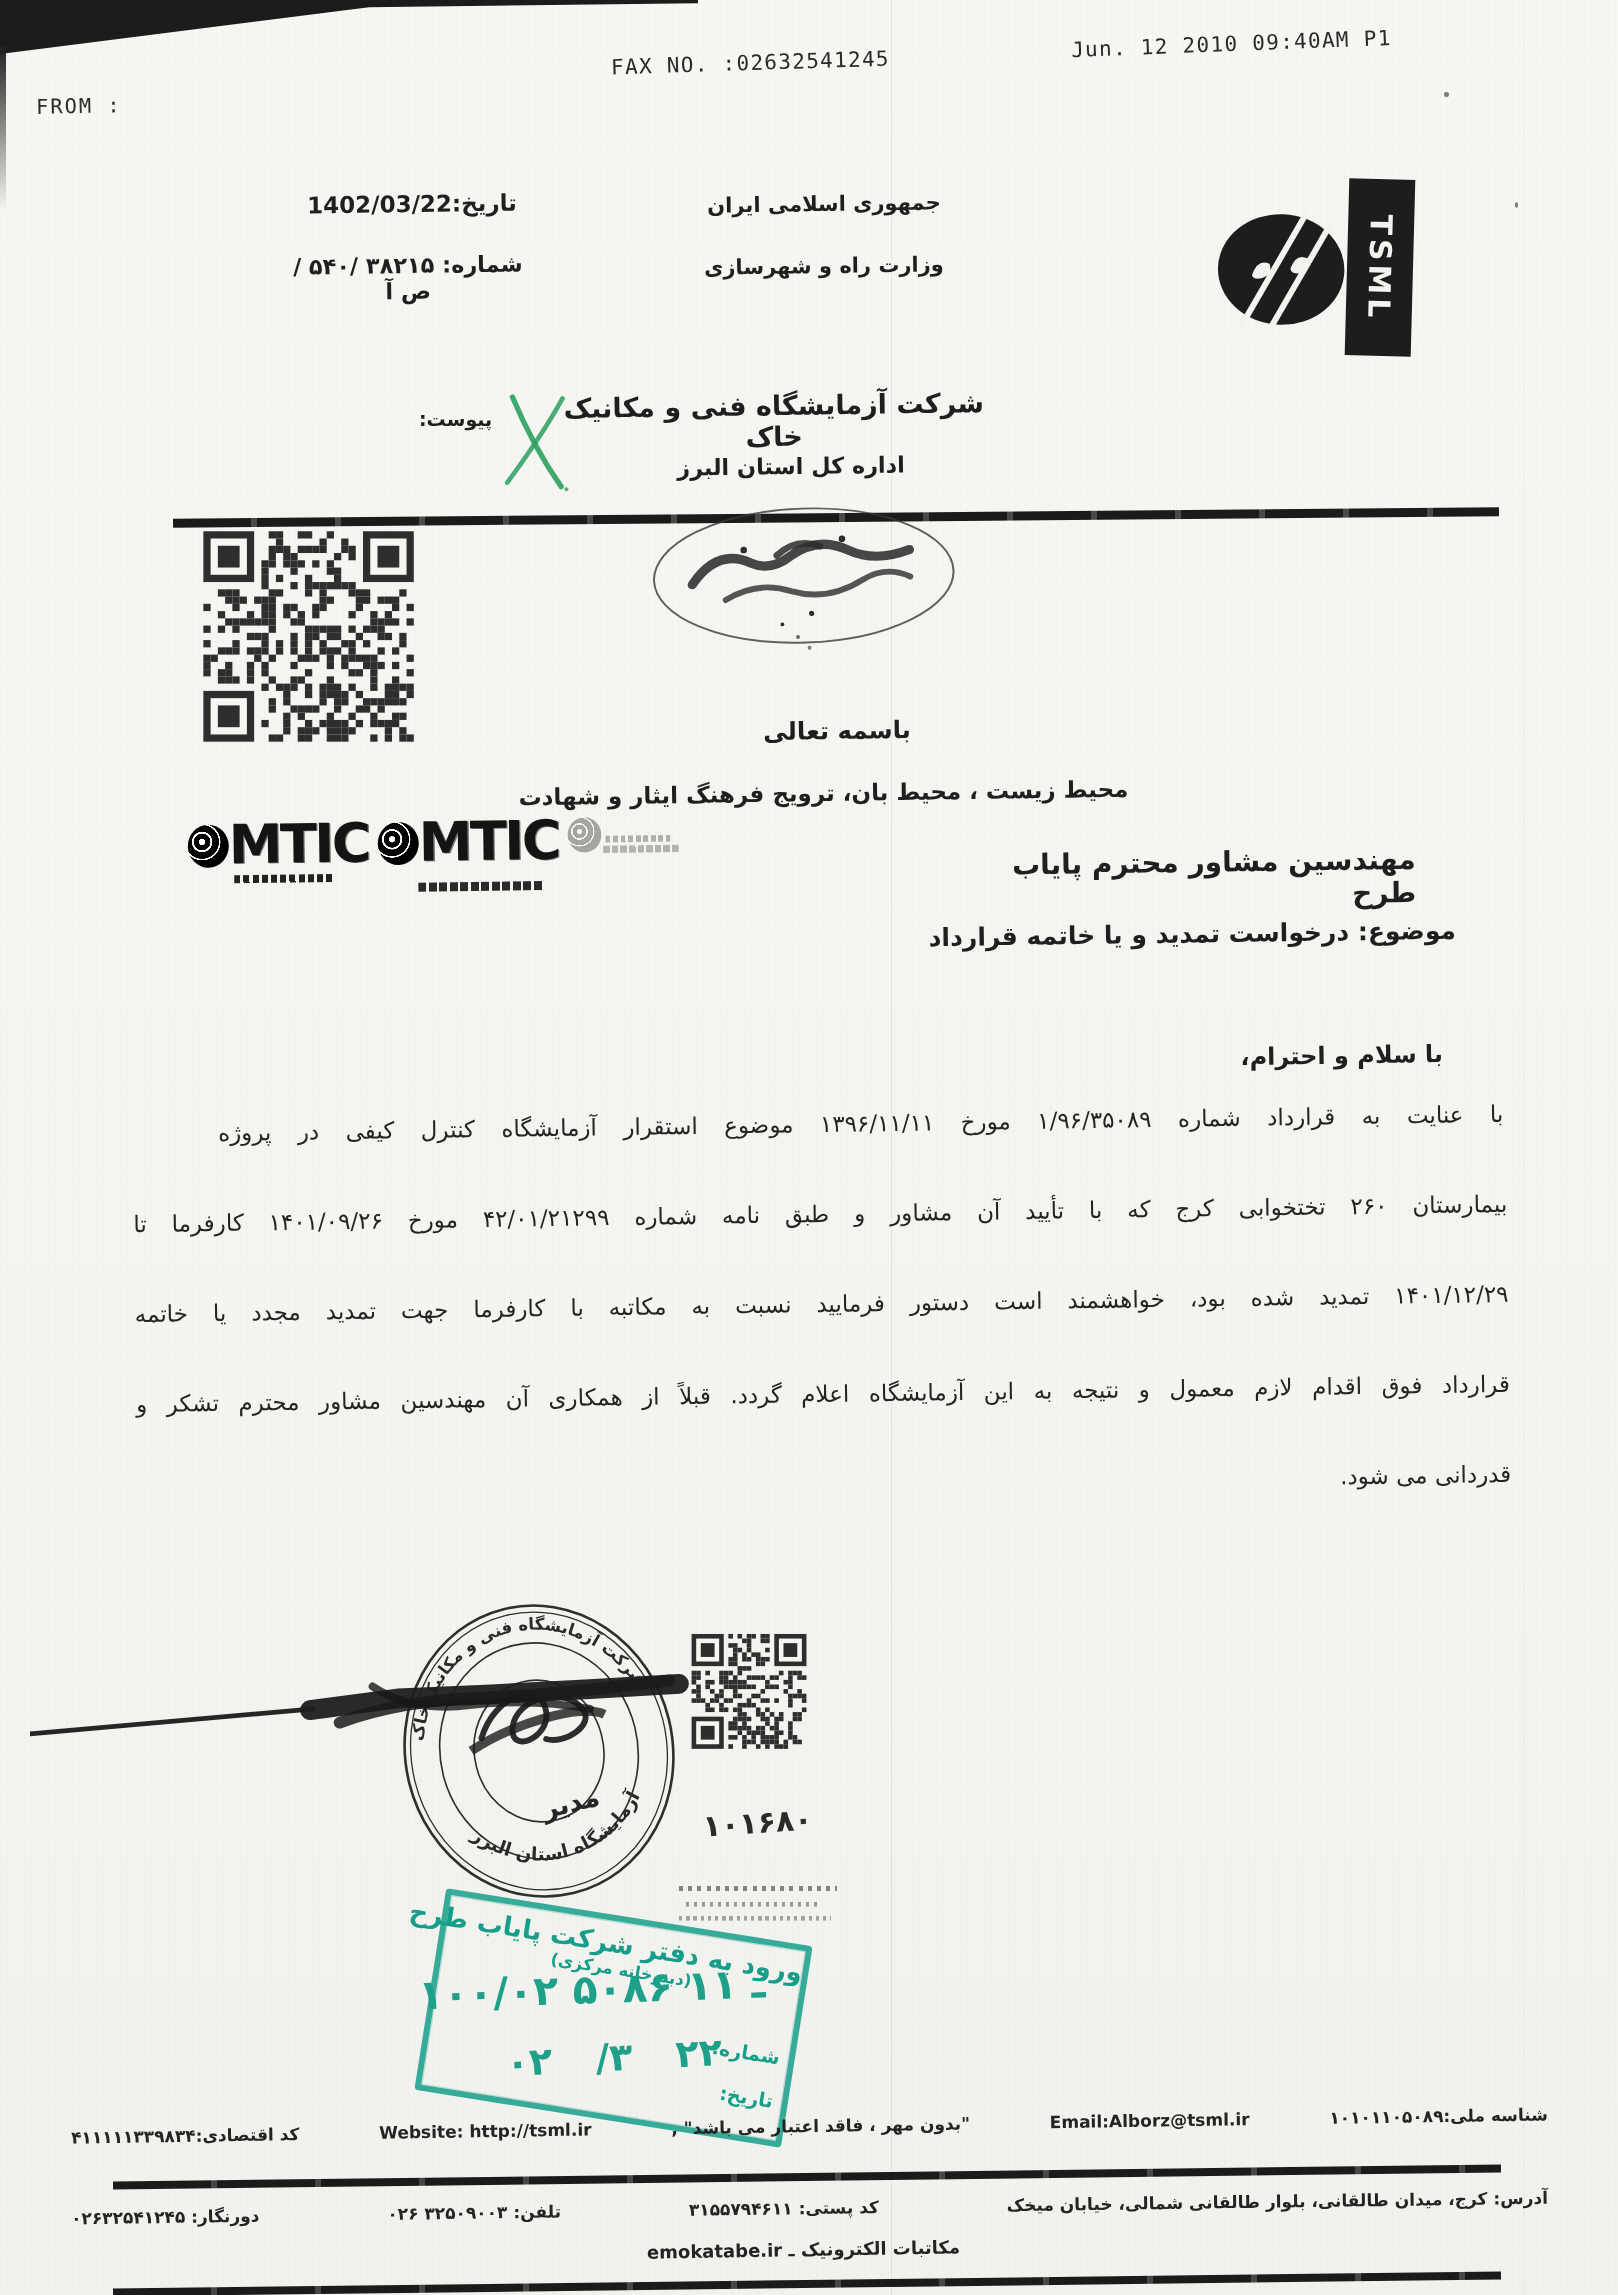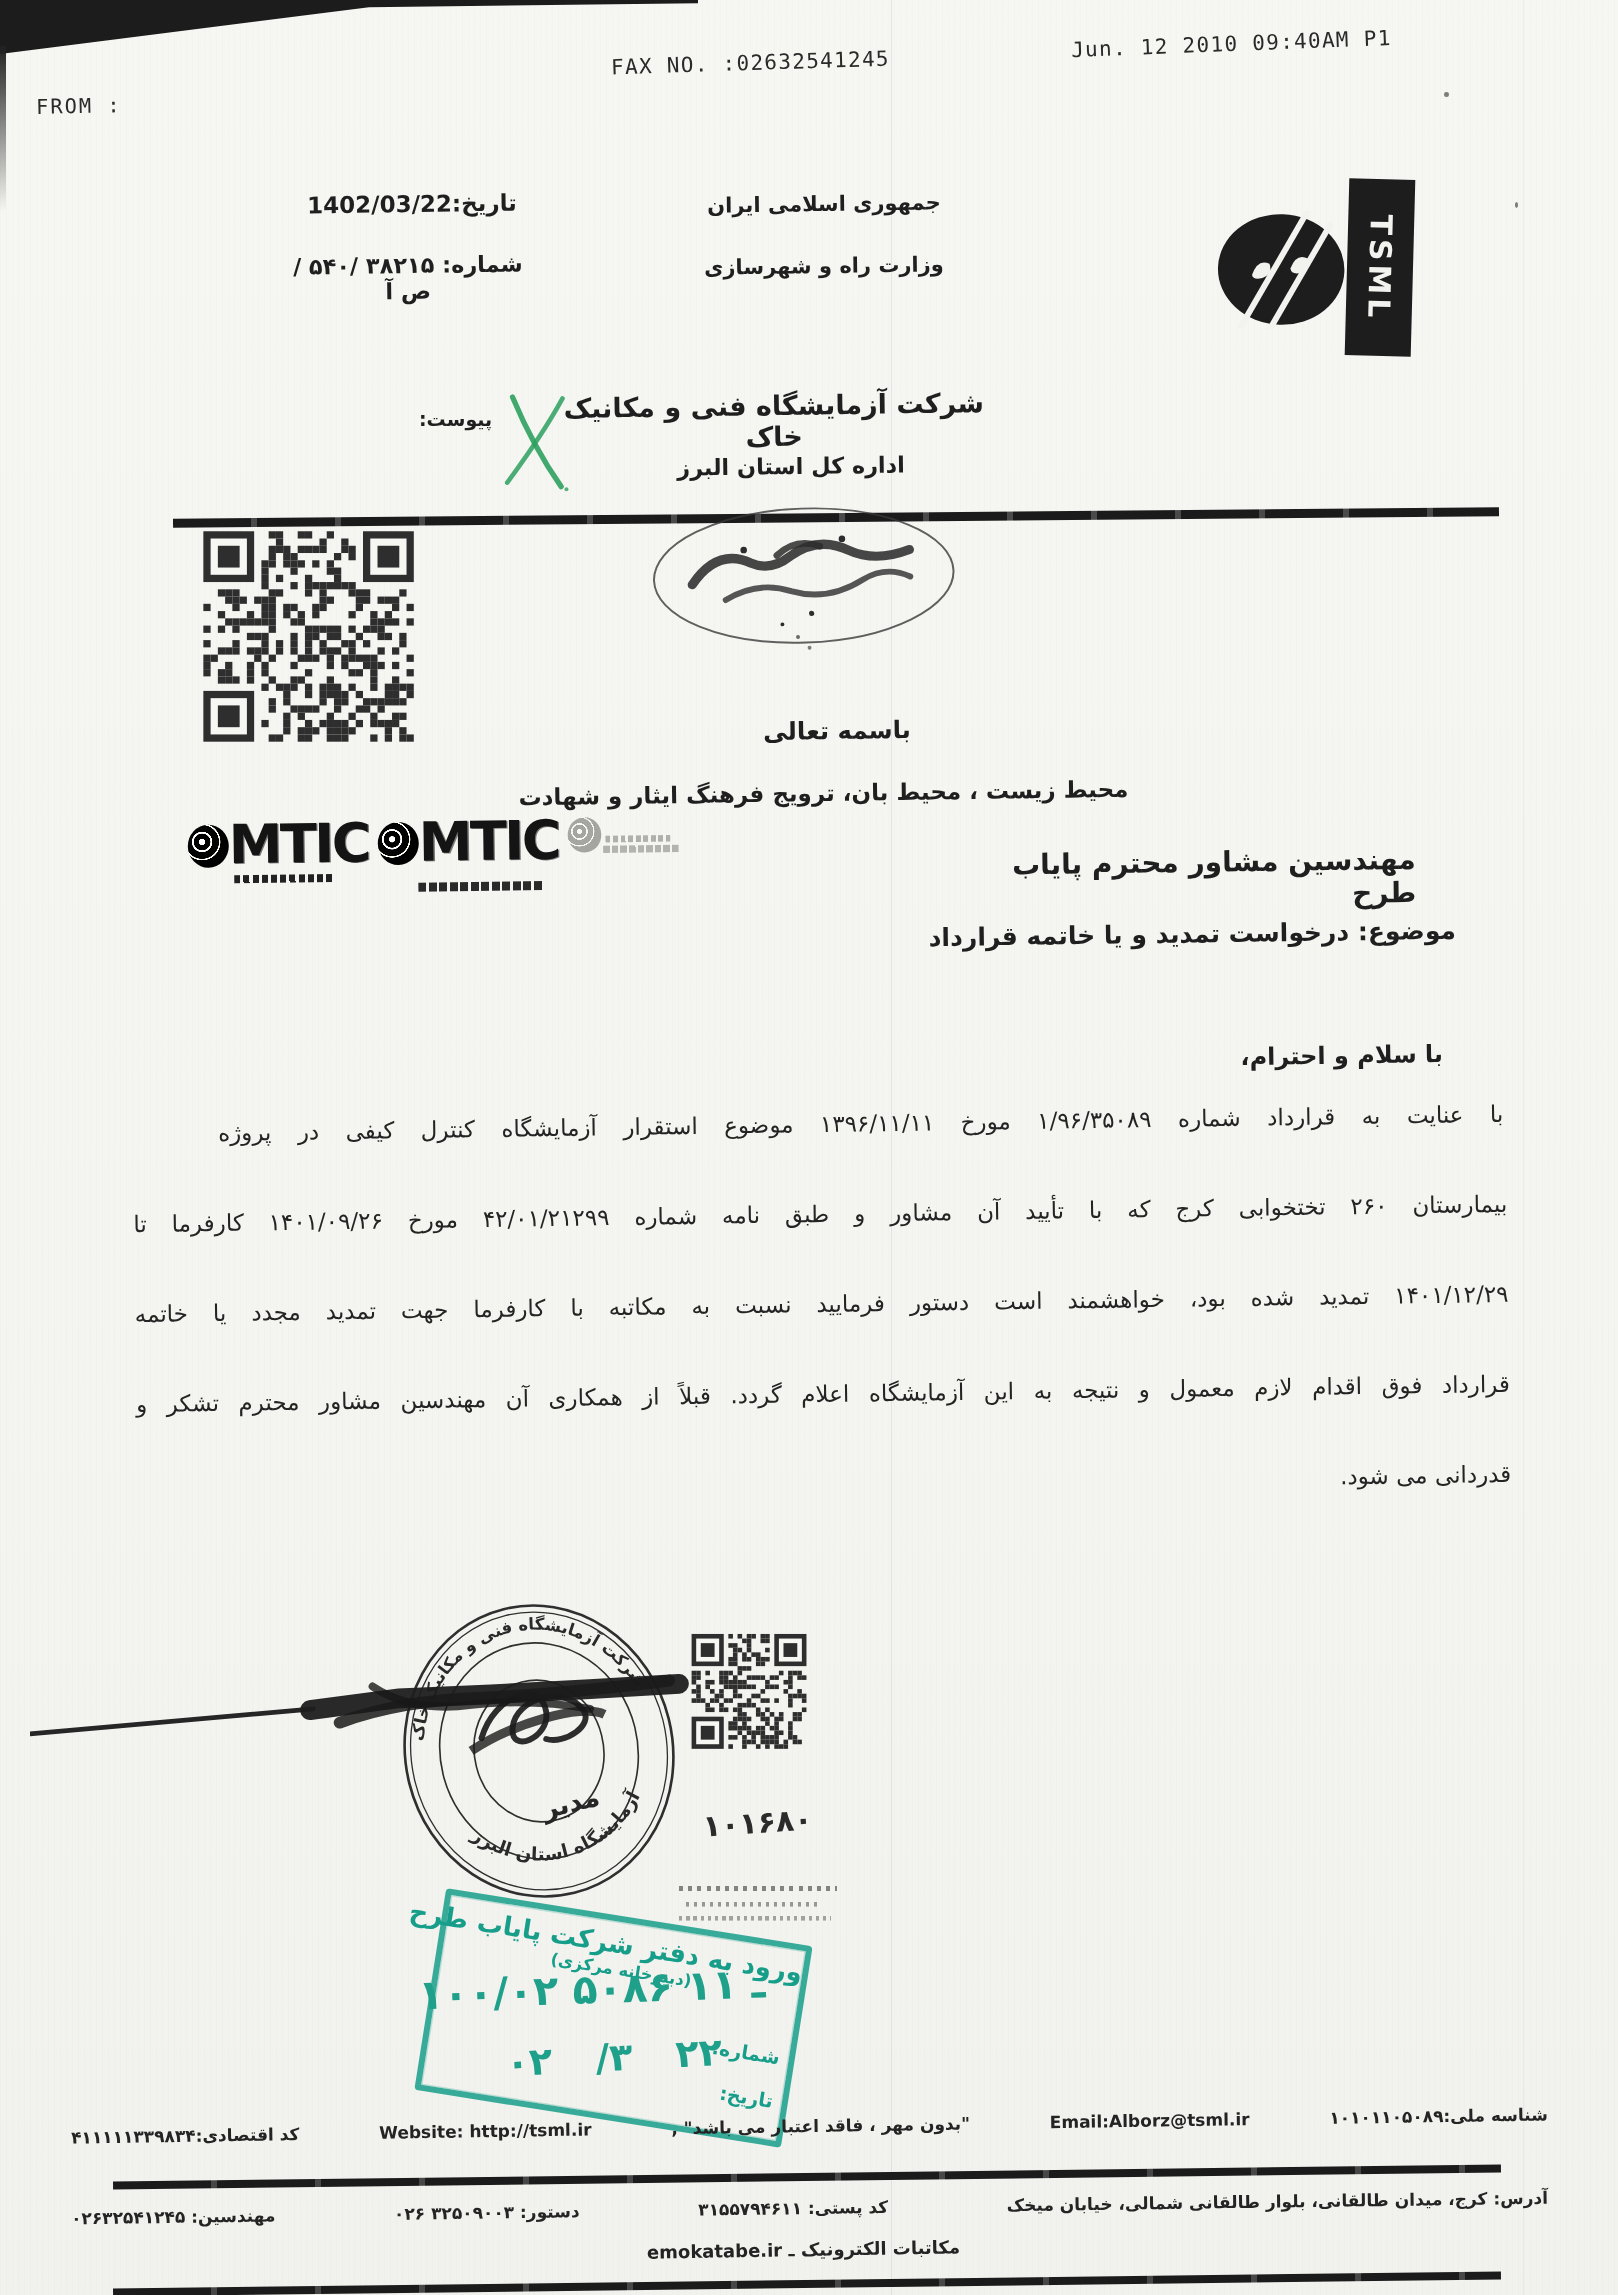--- a/index.html
+++ b/index.html
@@ -744,23 +744,23 @@
   <span class="pair">کد اقتصادی:۴۱۱۱۱۱۳۳۹۸۳۴</span>
 </div>
 <div class="abs rule rule1"></div>
 <div class="abs f-line2">
   <span class="pair">آدرس: کرج، میدان طالقانی، بلوار طالقانی شمالی، خیابان میخک</span>
   <span class="pair">
     <span>کد پستی:</span>
     <span class="ltr">۳۱۵۵۷۹۴۶۱۱</span>
   </span>
   <span class="pair">
-    <span>دستور:</span>
+    <span>تلفن:</span>
     <span class="ltr">۰۲۶ ۳۲۵۰۹۰۰۳</span>
   </span>
   <span class="pair">
-    <span>مهندسین:</span>
+    <span>دورنگار:</span>
     <span class="ltr">۰۲۶۳۲۵۴۱۲۴۵</span>
   </span>
 </div>
 <div class="abs f-ecorr rtl">مکاتبات الکترونیک ـ emokatabe.ir</div>
 <div class="abs rule rule2"></div>
 
 
 </body></html>

